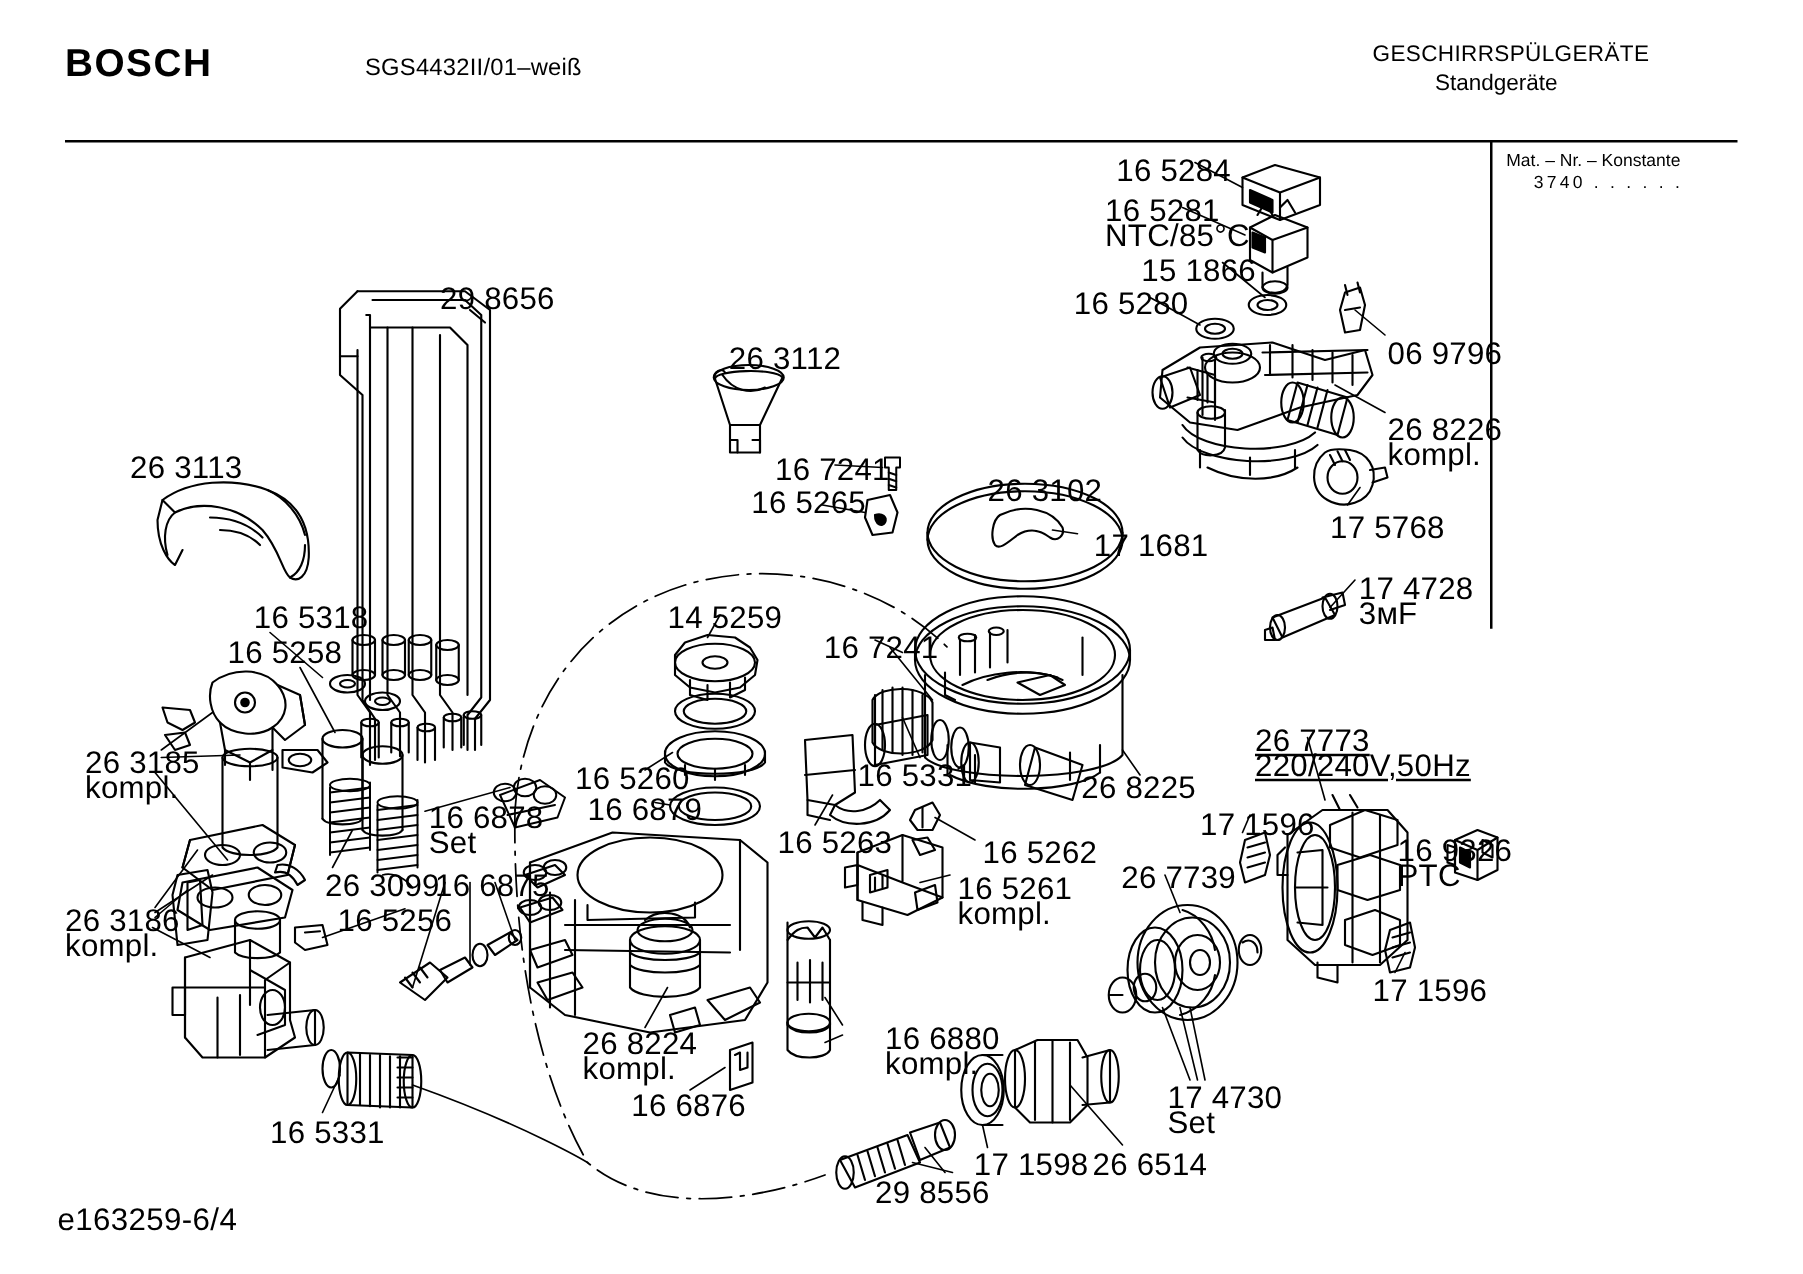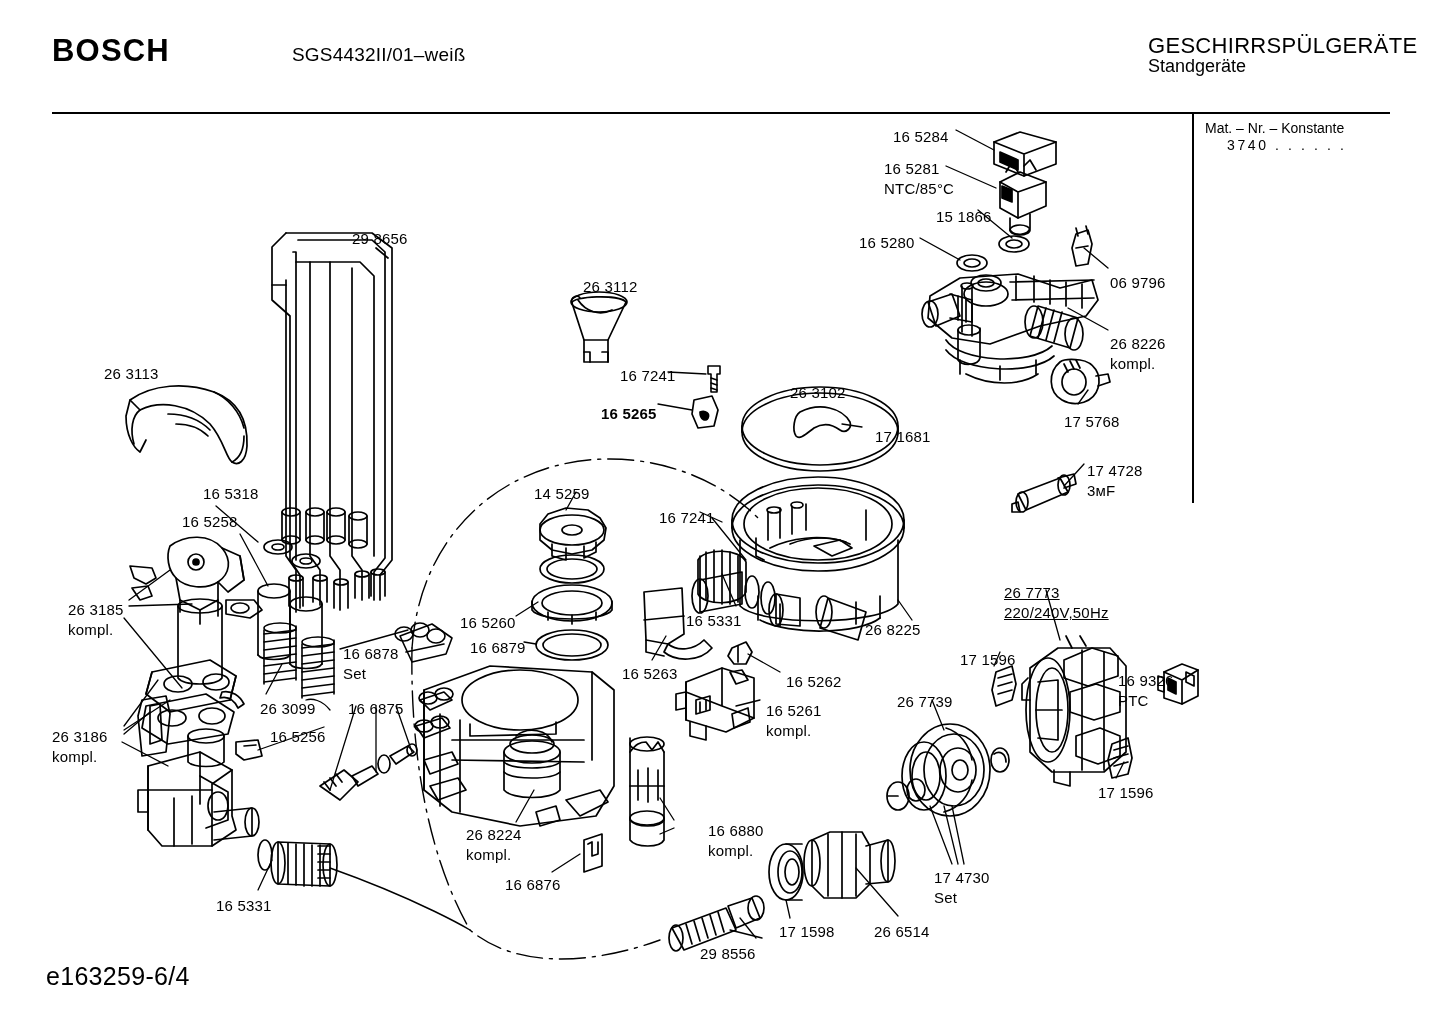--- a/index.html
+++ b/index.html
@@ -3,35 +3,35 @@
 <meta charset="utf-8">
 <style>
   html,body{margin:0;padding:0;background:#fff;}
   body{width:1442px;height:1019px;position:relative;overflow:hidden;
        font-family:"Liberation Sans","DejaVu Sans",sans-serif;color:#000;}
   #sheet{position:absolute;inset:0;}
 
   .brand{position:absolute;left:52px;top:33px;font-size:31px;font-weight:bold;
          letter-spacing:1.2px;font-family:"Liberation Sans",sans-serif;}
   .model{position:absolute;left:292px;top:44px;font-size:19px;letter-spacing:.2px;}
-  .cat1{position:absolute;left:1148px;top:33px;font-size:22px;letter-spacing:.3px;}
+  .cat1{position:absolute;left:1098px;top:33px;font-size:18px;letter-spacing:.3px;}
   .cat2{position:absolute;left:1148px;top:56px;font-size:18px;}
 
   .rule-top{position:absolute;left:52px;top:112px;width:1338px;height:0;
             border-top:2.4px solid #000;}
   .rule-div{position:absolute;left:1192px;top:113px;width:0;height:390px;
             border-left:2.4px solid #000;}
 
   .matbox{position:absolute;left:1205px;top:120px;font-size:14px;line-height:17px;}
   .matbox .l2{padding-left:22px;letter-spacing:2.6px;}
 
   .footer{position:absolute;left:46px;top:962px;font-size:25px;letter-spacing:.3px;}
 
   
-  .lbl{position:absolute;font-size:15px;line-height:20px;white-space:pre;
+  .lbl{position:absolute;font-size:25px;line-height:20px;white-space:pre;
        letter-spacing:.2px;}
   .lbl .sub{display:block;}
 
   svg.art{position:absolute;left:0;top:0;width:1442px;height:1019px;
           pointer-events:none;}
   svg.art *{vector-effect:non-scaling-stroke;}
 </style>
 </head>
 <body>
 
@@ -571,42 +571,42 @@
       <div class="lbl" style="left: 182px; top: 512px;"><span>16 5258</span></div>
       <div class="lbl" style="left: 68px; top: 600px;"><span>26 3185</span><span class="sub">kompl.</span></div>
       <div class="lbl" style="left: 52px; top: 727px;"><span>26 3186</span><span class="sub">kompl.</span></div>
       <div class="lbl" style="left: 260px; top: 699px;"><span>26 3099</span></div>
       <div class="lbl" style="left: 270px; top: 727px;"><span>16 5256</span></div>
       <div class="lbl" style="left: 343px; top: 644px;"><span>16 6878</span><span class="sub">Set</span></div>
       <div class="lbl" style="left: 348px; top: 699px;"><span>16 6875</span></div>
       <div class="lbl" style="left: 216px; top: 896px;"><span>16 5331</span></div>
       <div class="lbl" style="left: 583px; top: 277px;"><span>26 3112</span></div>
       <div class="lbl" style="left: 620px; top: 366px;"><span>16 7241</span></div>
-      <div class="lbl" style="left: 601px; top: 404px; font-weight: bold;"><span>16 5265</span></div>
+      <div class="lbl" style="left: 601px; top: 392px;"><span>16 5265</span></div>
       <div class="lbl" style="left: 534px; top: 484px;"><span>14 5259</span></div>
       <div class="lbl" style="left: 460px; top: 613px;"><span>16 5260</span></div>
       <div class="lbl" style="left: 470px; top: 638px;"><span>16 6879</span></div>
       <div class="lbl" style="left: 622px; top: 664px;"><span>16 5263</span></div>
       <div class="lbl" style="left: 659px; top: 508px;"><span>16 7241</span></div>
       <div class="lbl" style="left: 686px; top: 611px;"><span>16 5331</span></div>
       <div class="lbl" style="left: 786px; top: 672px;"><span>16 5262</span></div>
       <div class="lbl" style="left: 766px; top: 701px;"><span>16 5261</span><span class="sub">kompl.</span></div>
       <div class="lbl" style="left: 466px; top: 825px;"><span>26 8224</span><span class="sub">kompl.</span></div>
       <div class="lbl" style="left: 505px; top: 875px;"><span>16 6876</span></div>
       <div class="lbl" style="left: 708px; top: 821px;"><span>16 6880</span><span class="sub">kompl.</span></div>
       <div class="lbl" style="left: 700px; top: 944px;"><span>29 8556</span></div>
       <div class="lbl" style="left: 779px; top: 922px;"><span>17 1598</span></div>
       <div class="lbl" style="left: 874px; top: 922px;"><span>26 6514</span></div>
       <div class="lbl" style="left: 934px; top: 868px;"><span>17 4730</span><span class="sub">Set</span></div>
       <div class="lbl" style="left: 790px; top: 383px;"><span>26 3102</span></div>
       <div class="lbl" style="left: 875px; top: 427px;"><span>17 1681</span></div>
       <div class="lbl" style="left: 865px; top: 620px;"><span>26 8225</span></div>
       <div class="lbl" style="left: 893px; top: 127px;"><span>16 5284</span></div>
       <div class="lbl" style="left: 884px; top: 159px;"><span>16 5281</span><span class="sub">NTC/85°C</span></div>
-      <div class="lbl" style="left: 936px; top: 207px; text-align: center;"><span>15 1866</span></div>
+      <div class="lbl" style="left: 913px; top: 207px; text-align: center;"><span>15 1866</span></div>
       <div class="lbl" style="left: 859px; top: 233px;"><span>16 5280</span></div>
       <div class="lbl" style="left: 1110px; top: 273px;"><span>06 9796</span></div>
       <div class="lbl" style="left: 1110px; top: 334px;"><span>26 8226</span><span class="sub">kompl.</span></div>
       <div class="lbl" style="left: 1064px; top: 412px;"><span>17 5768</span></div>
       <div class="lbl" style="left: 1087px; top: 461px;"><span>17 4728</span><span class="sub">3ᴍF</span></div>
       <div class="lbl" style="left: 1004px; top: 583px; text-decoration: underline;"><span>26 7773</span><span class="sub">220/240V,50Hz</span></div>
       <div class="lbl" style="left: 1118px; top: 623px; margin-top: 48px;"><span>16 9326</span><span class="sub">PTC</span></div>
       <div class="lbl" style="left: 960px; top: 650px;"><span>17 1596</span></div>
       <div class="lbl" style="left: 897px; top: 692px;"><span>26 7739</span></div>
       <div class="lbl" style="left: 1098px; top: 783px;"><span>17 1596</span></div>

